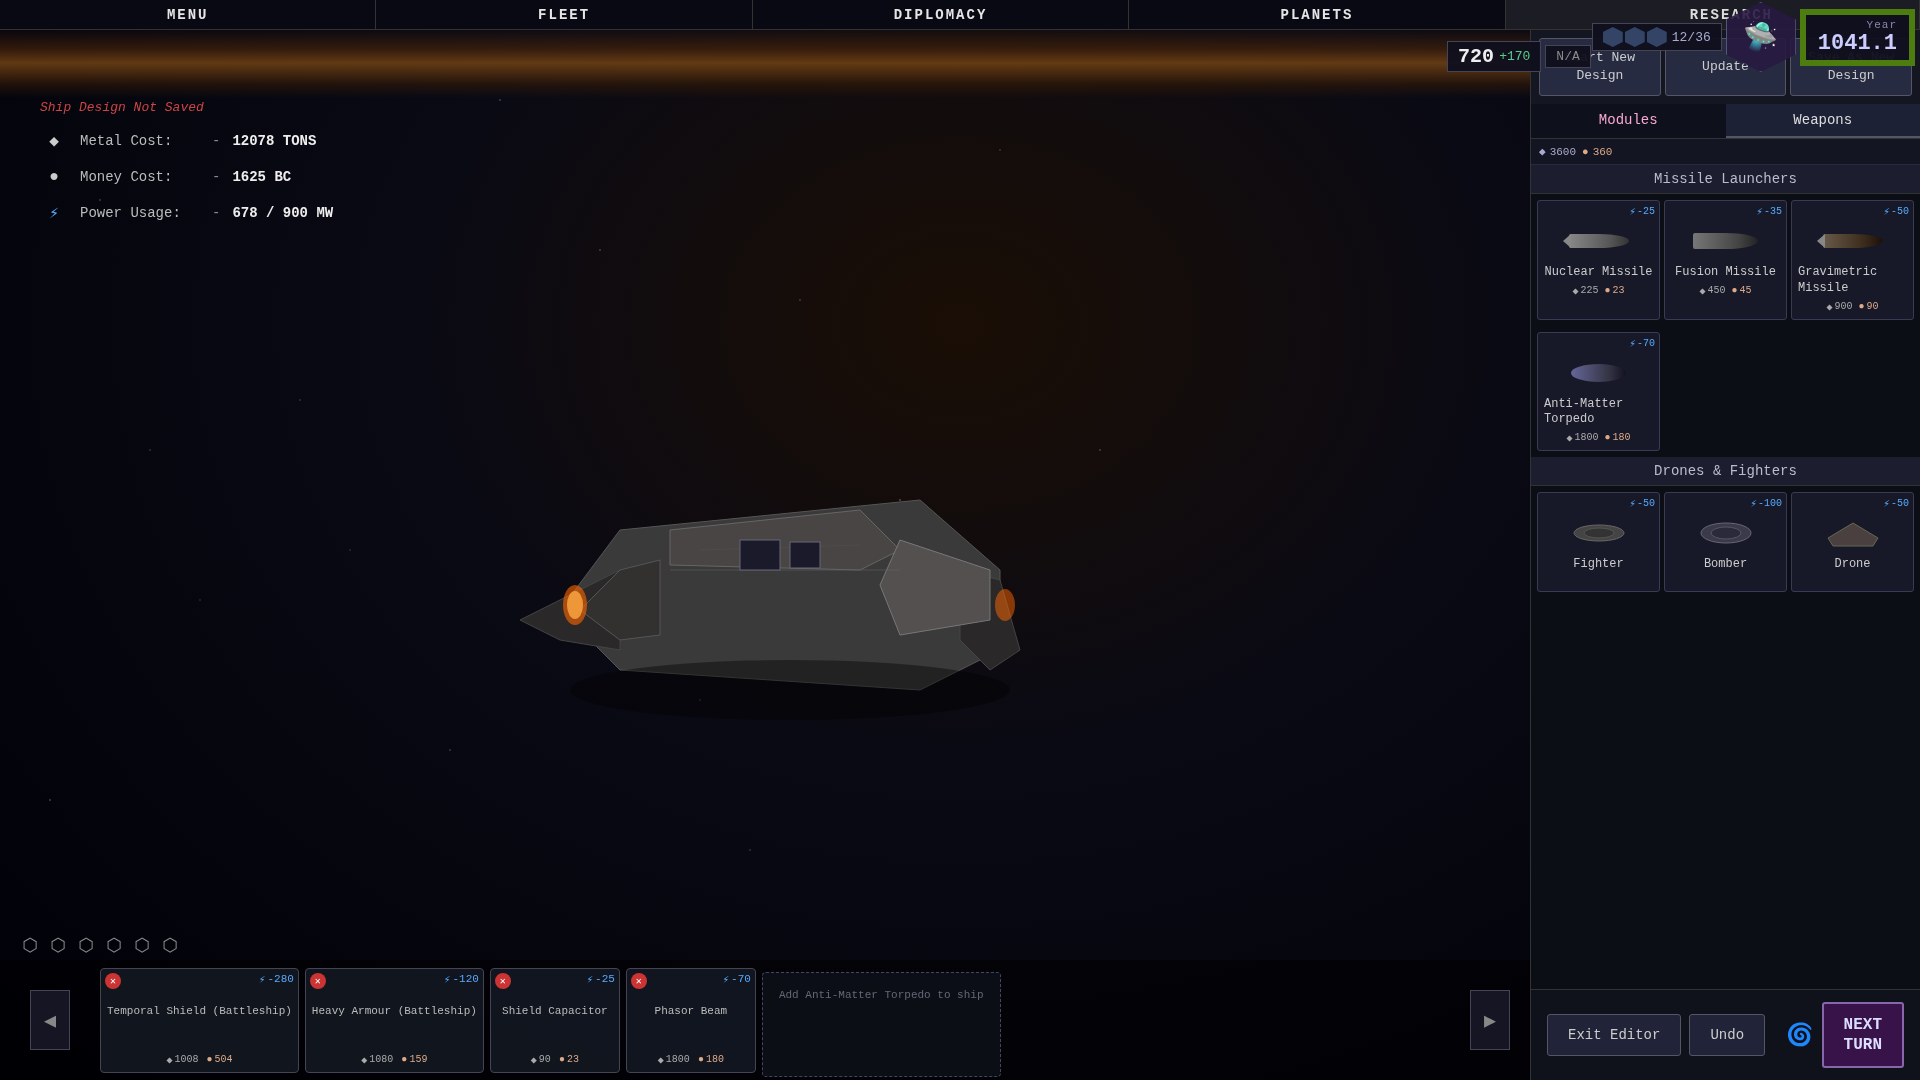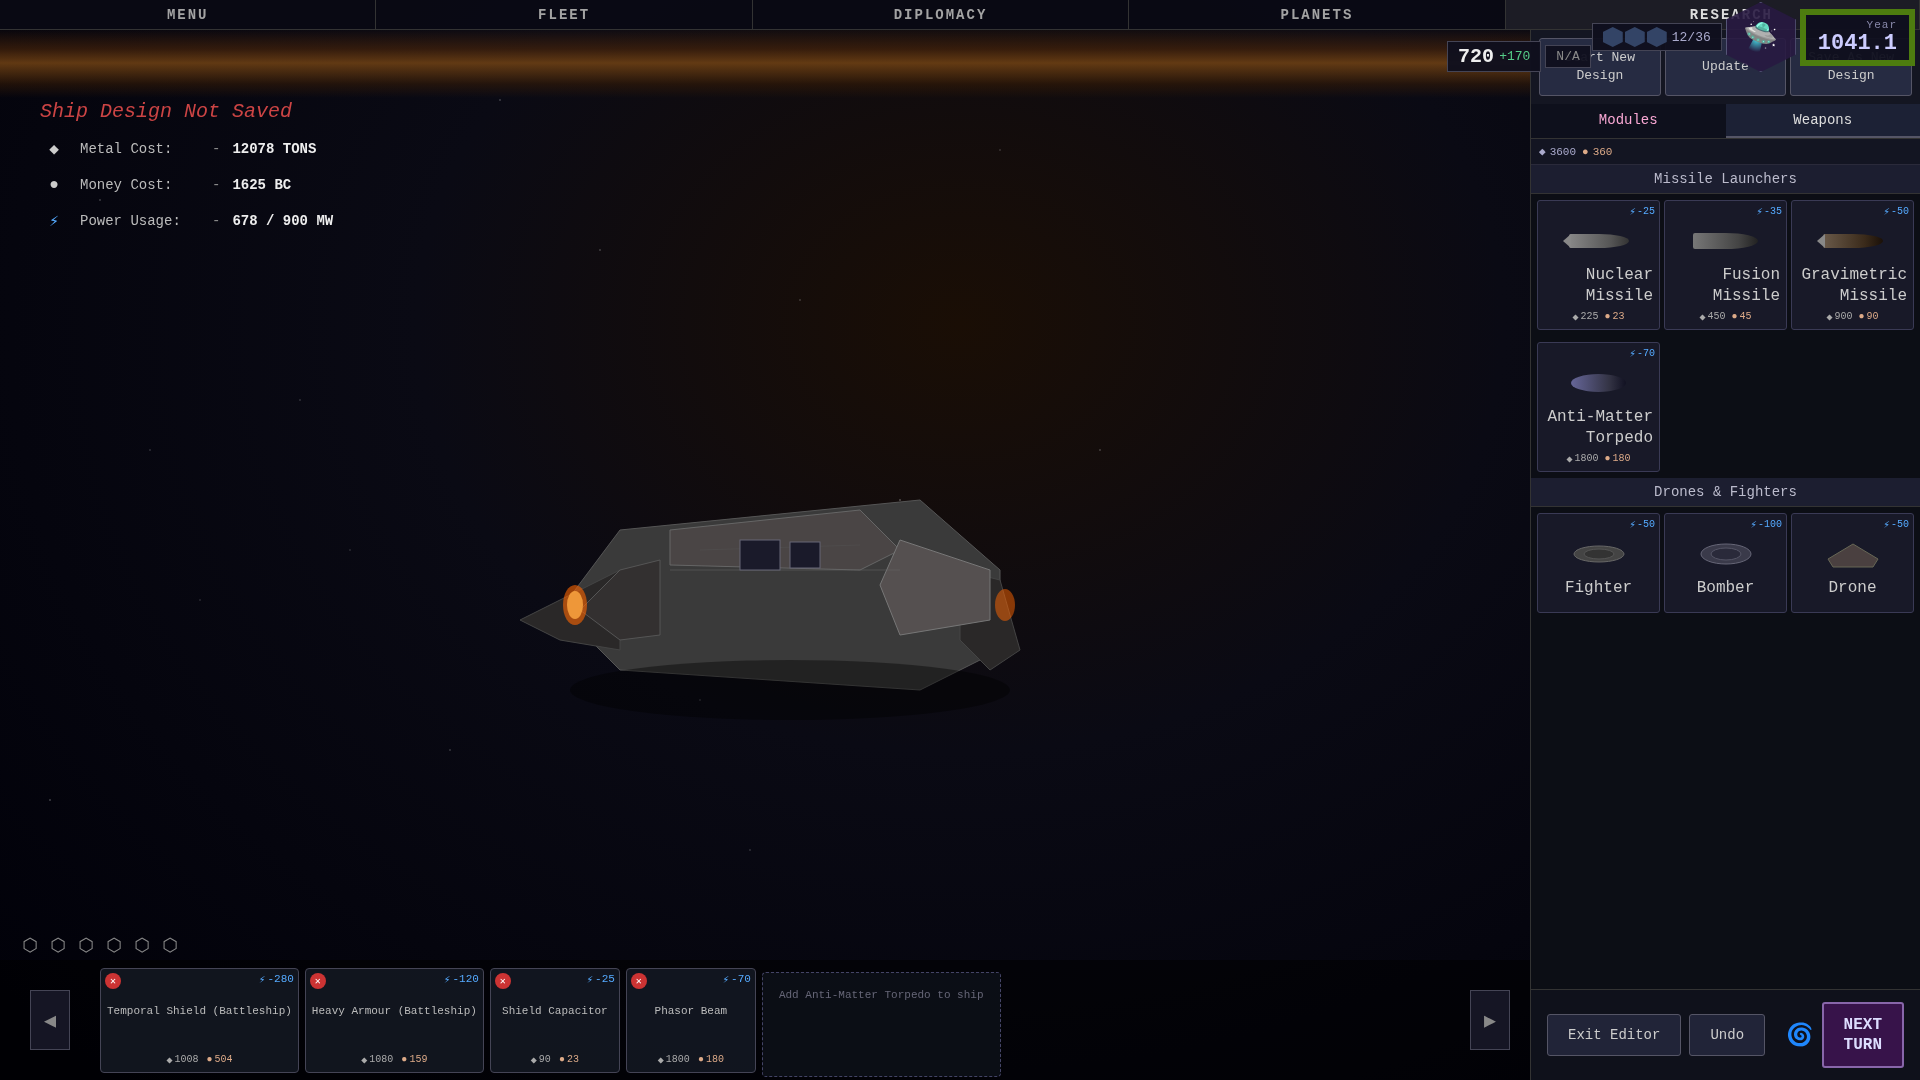--- a/index.html
+++ b/index.html
@@ -74,21 +74,21 @@
     .nav-item {
       flex: 1;
       display: flex;
       align-items: center;
       justify-content: center;
       border-right: 1px solid #333;
       cursor: pointer;
       font-size: 14px;
       font-weight: bold;
       letter-spacing: 2px;
-      color: #a3a3a3;
+      color: #e5e5e5;
       transition: background 0.2s;
     }
     .nav-item.active { color: #ddd; background: rgba(255,255,255,0.08); padding-left: 38px; }
 
     
     #main-area {
       position: absolute;
       top: 30px;
       left: 0;
       right: 380px;
@@ -98,21 +98,21 @@
 
     
     #stats-panel {
       position: absolute;
       top: 70px;
       left: 40px;
       z-index: 5;
     }
     .unsaved-label {
       color: #c44;
-      font-size: 20px;
+      font-size: 13px;
       margin-bottom: 12px;
       font-style: italic;
     }
     .stat-row {
       display: flex;
       align-items: center;
       gap: 12px;
       margin-bottom: 8px;
     }
     .stat-icon {
@@ -400,23 +400,23 @@
       border-radius: 2px 50% 50% 2px;
     }
     .torpedo-shape {
       width: 55px;
       height: 18px;
       background: linear-gradient(90deg, #669 0%, #334 70%, #112 100%);
       border-radius: 50% 50% 50% 50%;
     }
 
     .item-name {
-      font-size: 16px;
+      font-size: 12px;
       color: #ccc;
-      text-align: right;
+      text-align: left;
       line-height: 1.3;
       margin-bottom: 4px;
     }
     .item-costs {
       display: flex;
       gap: 6px;
       font-size: 10px;
     }
     .ic-metal { color: #aaa; display: flex; align-items: center; gap: 2px; }
     .ic-money { color: #da8; display: flex; align-items: center; gap: 2px; }

